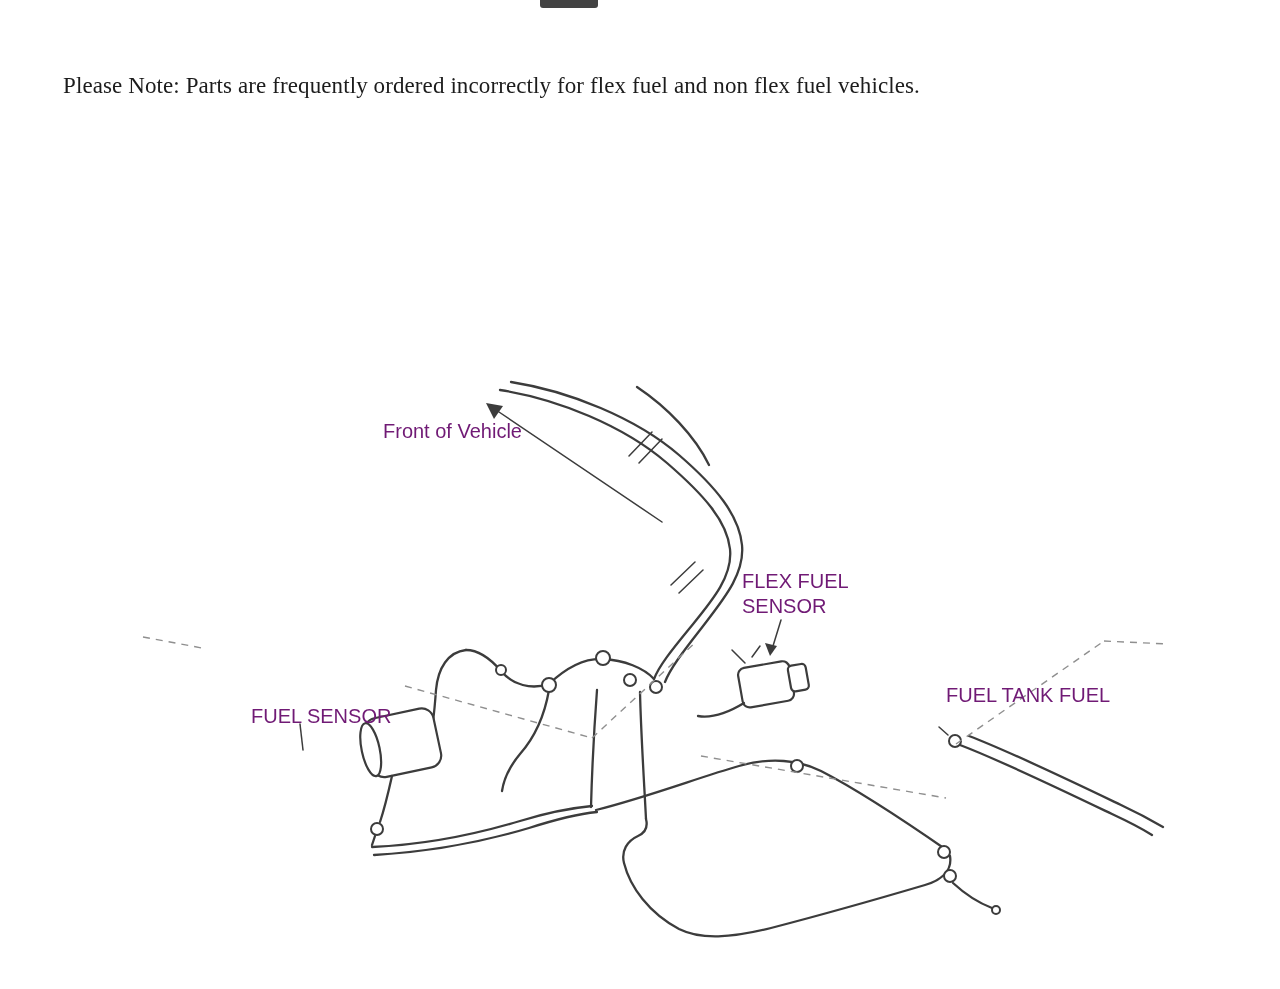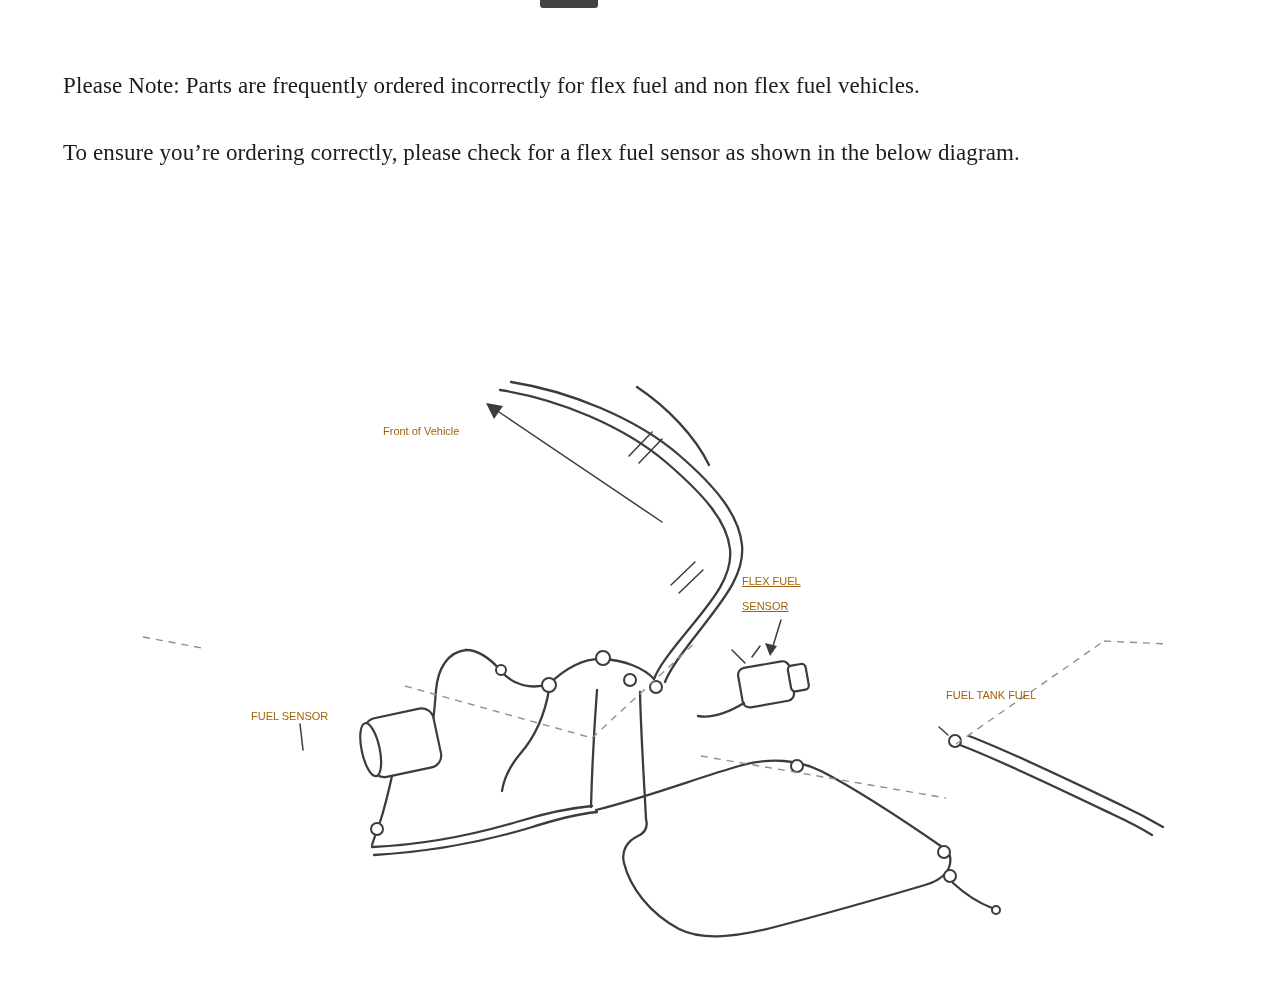--- a/index.html
+++ b/index.html
@@ -28,44 +28,43 @@
     margin: 0 8px 31px 0;
     font-size: 23px;
     line-height: 36px;
     letter-spacing: 0.1px;
   }
   .diagram { position: absolute; inset: 0; }
   .diagram svg { position: absolute; left: 0; top: 0; }
   .dlabel {
     position: absolute;
     font-family: "Liberation Sans", sans-serif;
-    font-size: 11px;
+    font-size: 20px;
     line-height: 20px;
-    color: #a16207;
+    color: #701a75;
     white-space: nowrap;
   }
   .dlabel.pre { white-space: pre-line; line-height: 25px; }
 
   .hose  { fill: none; stroke: var(--line, #3c3c3c); stroke-width: 2.3; stroke-linecap: round; stroke-linejoin: round; }
   .thin  { fill: none; stroke: var(--line, #3c3c3c); stroke-width: 1.5; stroke-linecap: round; }
   .solid { fill: var(--line, #3c3c3c); stroke: none; }
   .ring  { fill: #ffffff; stroke: var(--line, #3c3c3c); stroke-width: 2; }
   .part  { fill: #ffffff; stroke: var(--line, #3c3c3c); stroke-width: 2.2; }
   .dash  { fill: none; stroke: var(--dash, #8f8f8f); stroke-width: 1.4; stroke-dasharray: 7 6; }
 </style>
 </head>
 <body>
 
 <div id="page">
 
   <div class="artifact"></div>
 
   <div class="notes">
     <p>Please Note: Parts are frequently ordered incorrectly for flex fuel and non flex fuel vehicles.</p>
-    <p>To ensure you’re ordering correctly, please check for a flex fuel sensor as shown in the below diagram.</p>
   </div>
 
   <div class="diagram">
     <svg width="1280" height="989" viewBox="0 0 1280 989" aria-hidden="true">
 
       <g>
         <path class="hose" d="M 500 390 C 558 399 624 426 667 463 C 704 495 727 521 730 549 C 733 577 711 602 689 629 C 671 651 659 666 654 679"></path>
         <path class="hose" d="M 511 382 C 569 391 636 418 679 455 C 716 487 739 515 742 545 C 745 575 722 601 700 630 C 682 653 670 669 665 682"></path>
         <path class="hose" d="M 637 387 C 667 407 695 436 709 465"></path>
         <path class="thin" d="M 629 456 L 652 432 M 639 463 L 662 439 M 671 585 L 695 562 M 679 593 L 703 570"></path>
@@ -143,21 +142,21 @@
         <path class="dash" d="M 405 686 L 592 738"></path>
         <path class="dash" d="M 592 738 L 697 641"></path>
         <path class="dash" d="M 701 756 L 946 798"></path>
         <path class="dash" d="M 956 744 L 1104 641"></path>
         <path class="dash" d="M 1104 641 L 1168 644"></path>
       </g>
     </svg>
 
     <div class="dlabel" style="left:383px; top:421px;">Front of Vehicle</div>
 
-    <div class="dlabel pre" style="left:742px; top:569px;text-decoration:underline;">FLEX FUEL
+    <div class="dlabel pre" style="left:742px; top:569px;">FLEX FUEL
 SENSOR</div>
 
     <div class="dlabel" style="left:251px; top:706px;">FUEL SENSOR</div>
 
     <div class="dlabel" style="left:946px; top:685px;">FUEL TANK FUEL</div>
   </div>
 
 </div>
 
 </body></html>

